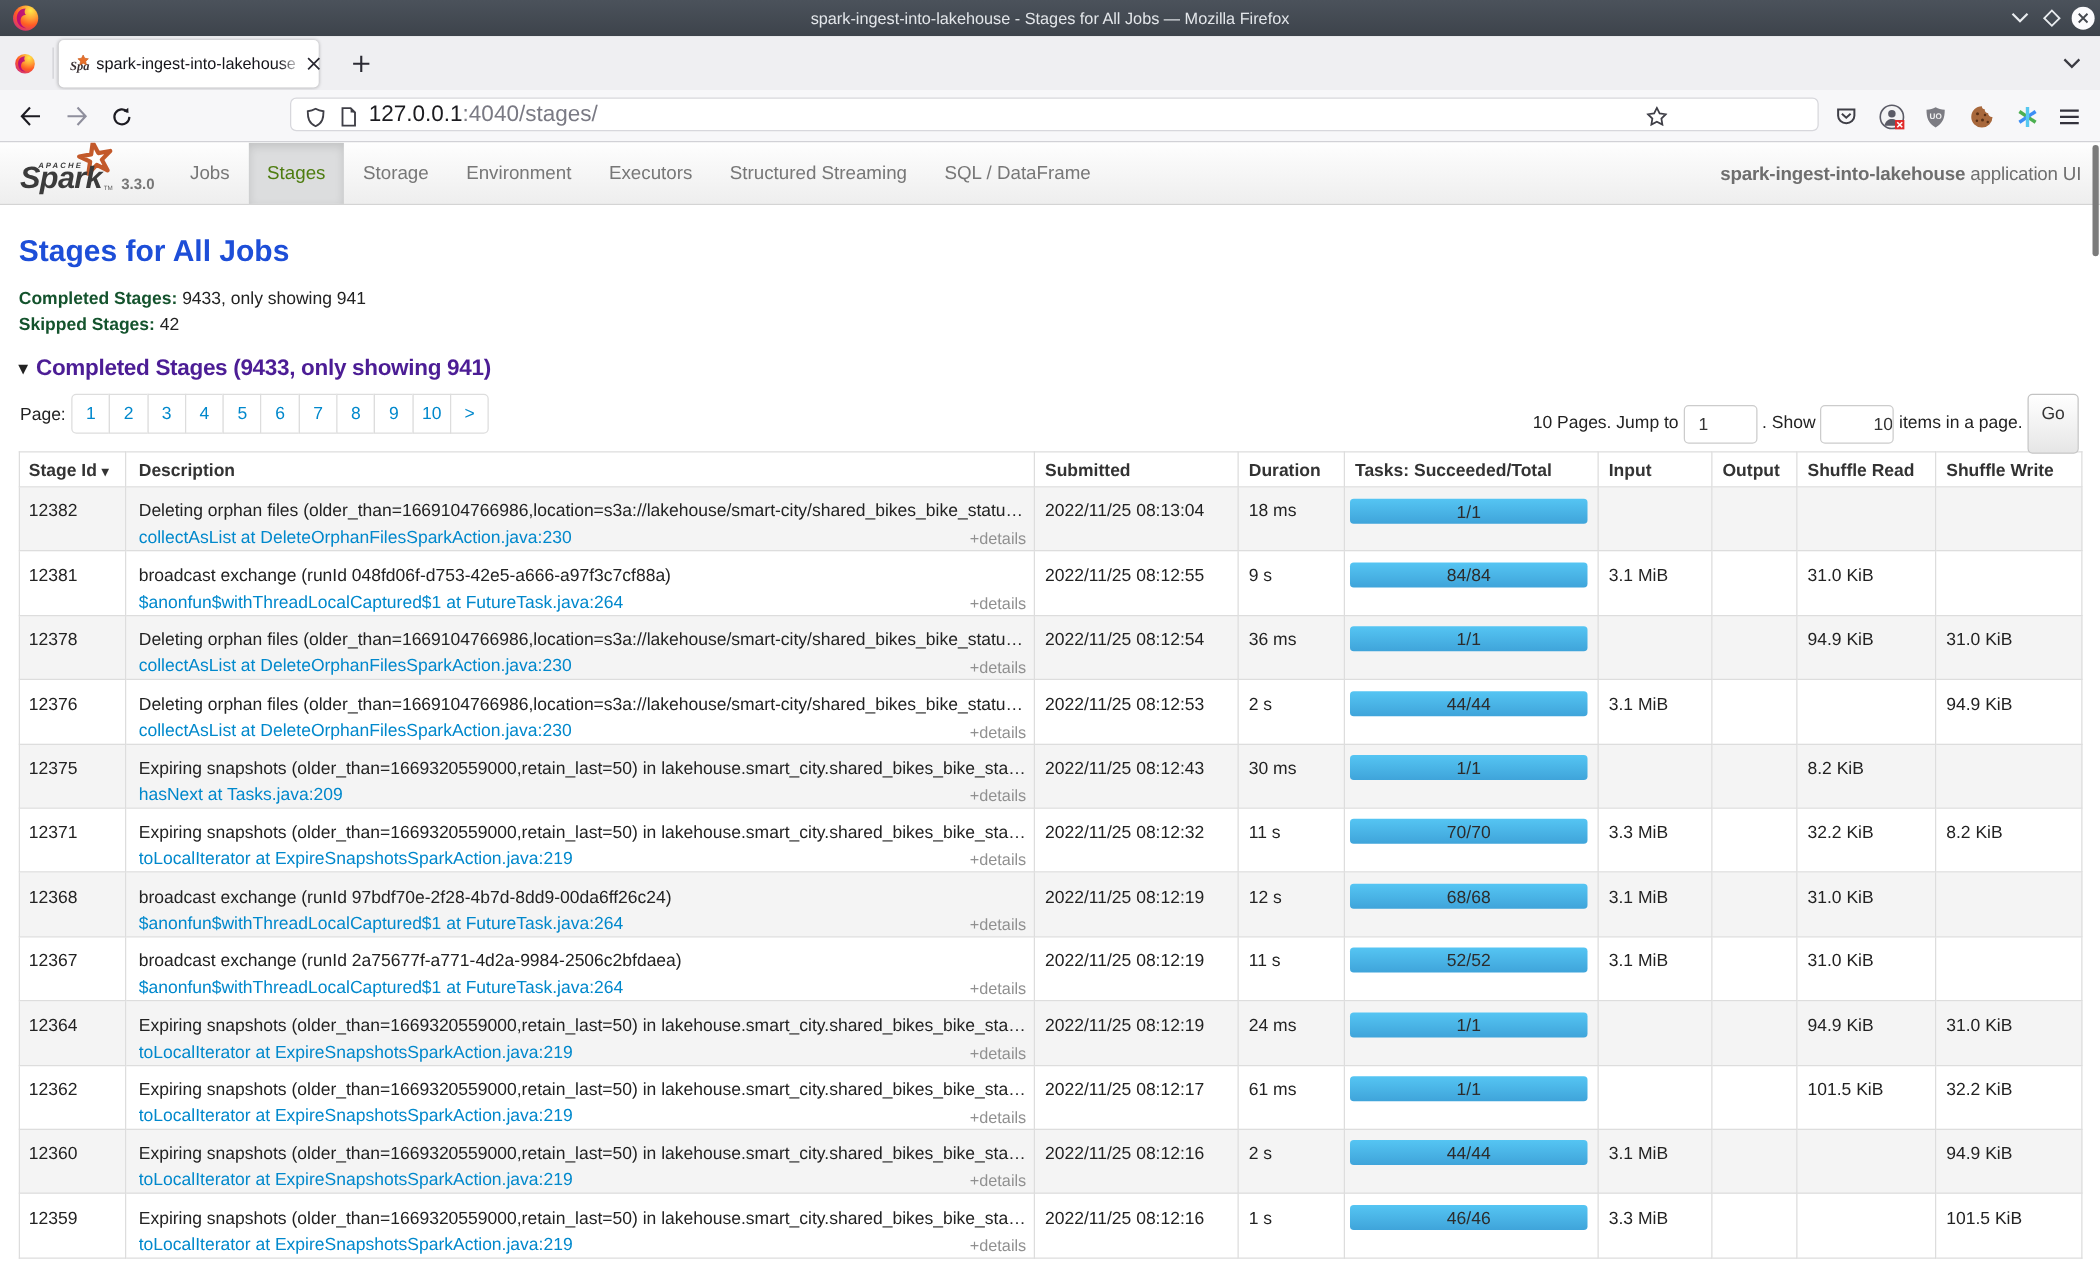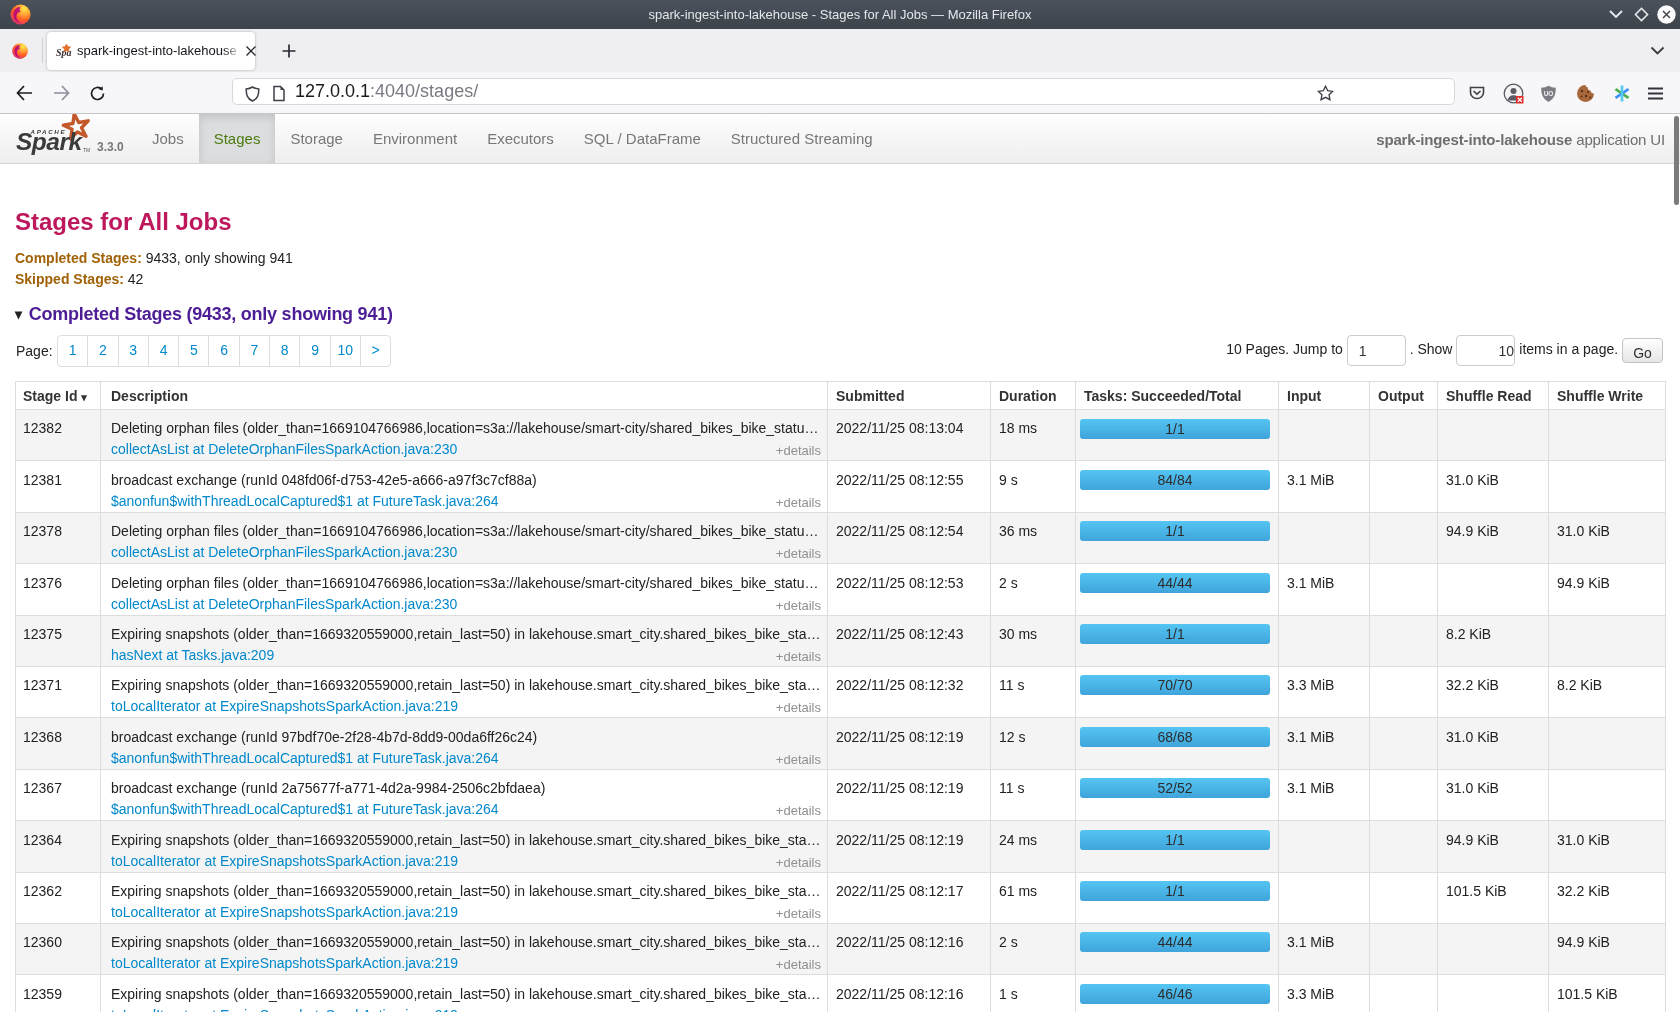--- a/index.html
+++ b/index.html
@@ -31,40 +31,40 @@
 #navbar ul { position:absolute; left:137px; top:0; height:49px; list-style:none; display:flex; }
 #navbar li a { display:block; padding:0 15px; line-height:49px; font-size:15px; color:#777;
   text-decoration:none; }
 #navbar li.active a { background:#dcddde; color:#4d7c0f;
   box-shadow:inset 0 3px 8px rgba(0,0,0,.125); }
 #navhdr { position:absolute; right:15px; top:0; height:49px; line-height:52px; font-size:15px; letter-spacing:-0.15px; color:#6e6e6e; }
 #navhdr b { color:#6e6e6e; }
 #logo { position:absolute; left:15px; top:0px; }
 #ver { position:absolute; left:97px; top:0; line-height:50px; padding-top:8px; font-size:12px; font-weight:bold; color:#777; }
 #content { position:relative; padding:0 15px; }
-h3.head { margin-top:44px; font-size:24px; line-height:28px; font-weight:bold; color:#be185d; }
+h3.head { margin-top:24px; font-size:24px; line-height:28px; font-weight:bold; color:#1d4ed8; }
 ul.counts { list-style:none; margin-top:12px; }
 ul.counts li { font-size:14px; line-height:21px; color:#222; }
-ul.counts a { color:#a16207; font-weight:bold; text-decoration:none; }
+ul.counts a { color:#14532d; font-weight:bold; text-decoration:none; }
 h4.collapse { margin-top:14px; font-size:18px; letter-spacing:-0.25px; font-weight:bold; }
 h4.collapse .arrow { color:#222; font-size:14px; letter-spacing:0; vertical-align:1px; }
 h4.collapse a { color:#4c1d95; text-decoration:none; }
 
 #pagerow { position:relative; height:31px; margin-top:10px; }
 #pagelist { position:absolute; left:42px; top:0; display:flex; }
 #pagelist a { display:block; width:31.3px; height:32px; margin-left:-1px; border:1px solid #ddd;
   background:#fff; color:#0088cc; font-size:14px; line-height:29px; text-align:center;
   text-decoration:none; }
 #pagelist a:first-child { margin-left:0; border-radius:4px 0 0 4px; }
 #pagelist a:last-child { border-radius:0 4px 4px 0; }
 #pagelabel { position:absolute; left:1px; top:8px; font-size:14px; color:#222; }
 #jumpctl { position:absolute; right:2px; top:0; height:31px; font-size:14px; color:#222; }
 #jumpctl input { height:31px; border:1px solid #ccc; border-radius:4px; font-size:14px;
   font-family:"Liberation Sans",sans-serif; color:#333; padding-left:11px; vertical-align:middle; }
-#jumpctl .gobtn { display:inline-block; width:41px; height:25px; margin-left:0;
+#jumpctl .gobtn { display:inline-block; width:41px; height:48px; margin-left:0;
   background:linear-gradient(#ffffff,#e6e6e6); border:1px solid #c3c3c3; border-radius:4px;
   color:#333; text-align:center; line-height:29px; vertical-align:middle; }
 
 table.stages { margin-top:15px; width:1650px; table-layout:fixed; border-collapse:collapse;
   font-size:14px; }
 table.stages th, table.stages td { border:1px solid #ddd; }
 table.stages th { height:28px; padding:0 8px; text-align:left; font-weight:bold; color:#333;
   font-size:14px; white-space:nowrap; overflow:hidden; }
 table.stages td { height:51.33px; padding:8.4px 8px 0; vertical-align:top; line-height:21px;
   color:#222; }
@@ -206,24 +206,24 @@
       <li>
           <a>Storage</a>
         </li>
       <li>
           <a>Environment</a>
         </li>
       <li>
           <a>Executors</a>
         </li>
       <li>
+          <a>Structured Streaming</a>
+        </li>
+      <li>
           <a>SQL / DataFrame</a>
-        </li>
-      <li>
-          <a>Structured Streaming</a>
         </li>
     </ul>
     <div id="navhdr"><b>spark-ingest-into-lakehouse</b> application UI</div>
   </div>
   <div id="content">
     <h3 class="head">Stages for All Jobs</h3>
     <ul class="counts">
       <li><a>Completed Stages:</a> 9433, only showing 941</li>
       <li><a>Skipped Stages:</a> 42</li>
     </ul>

